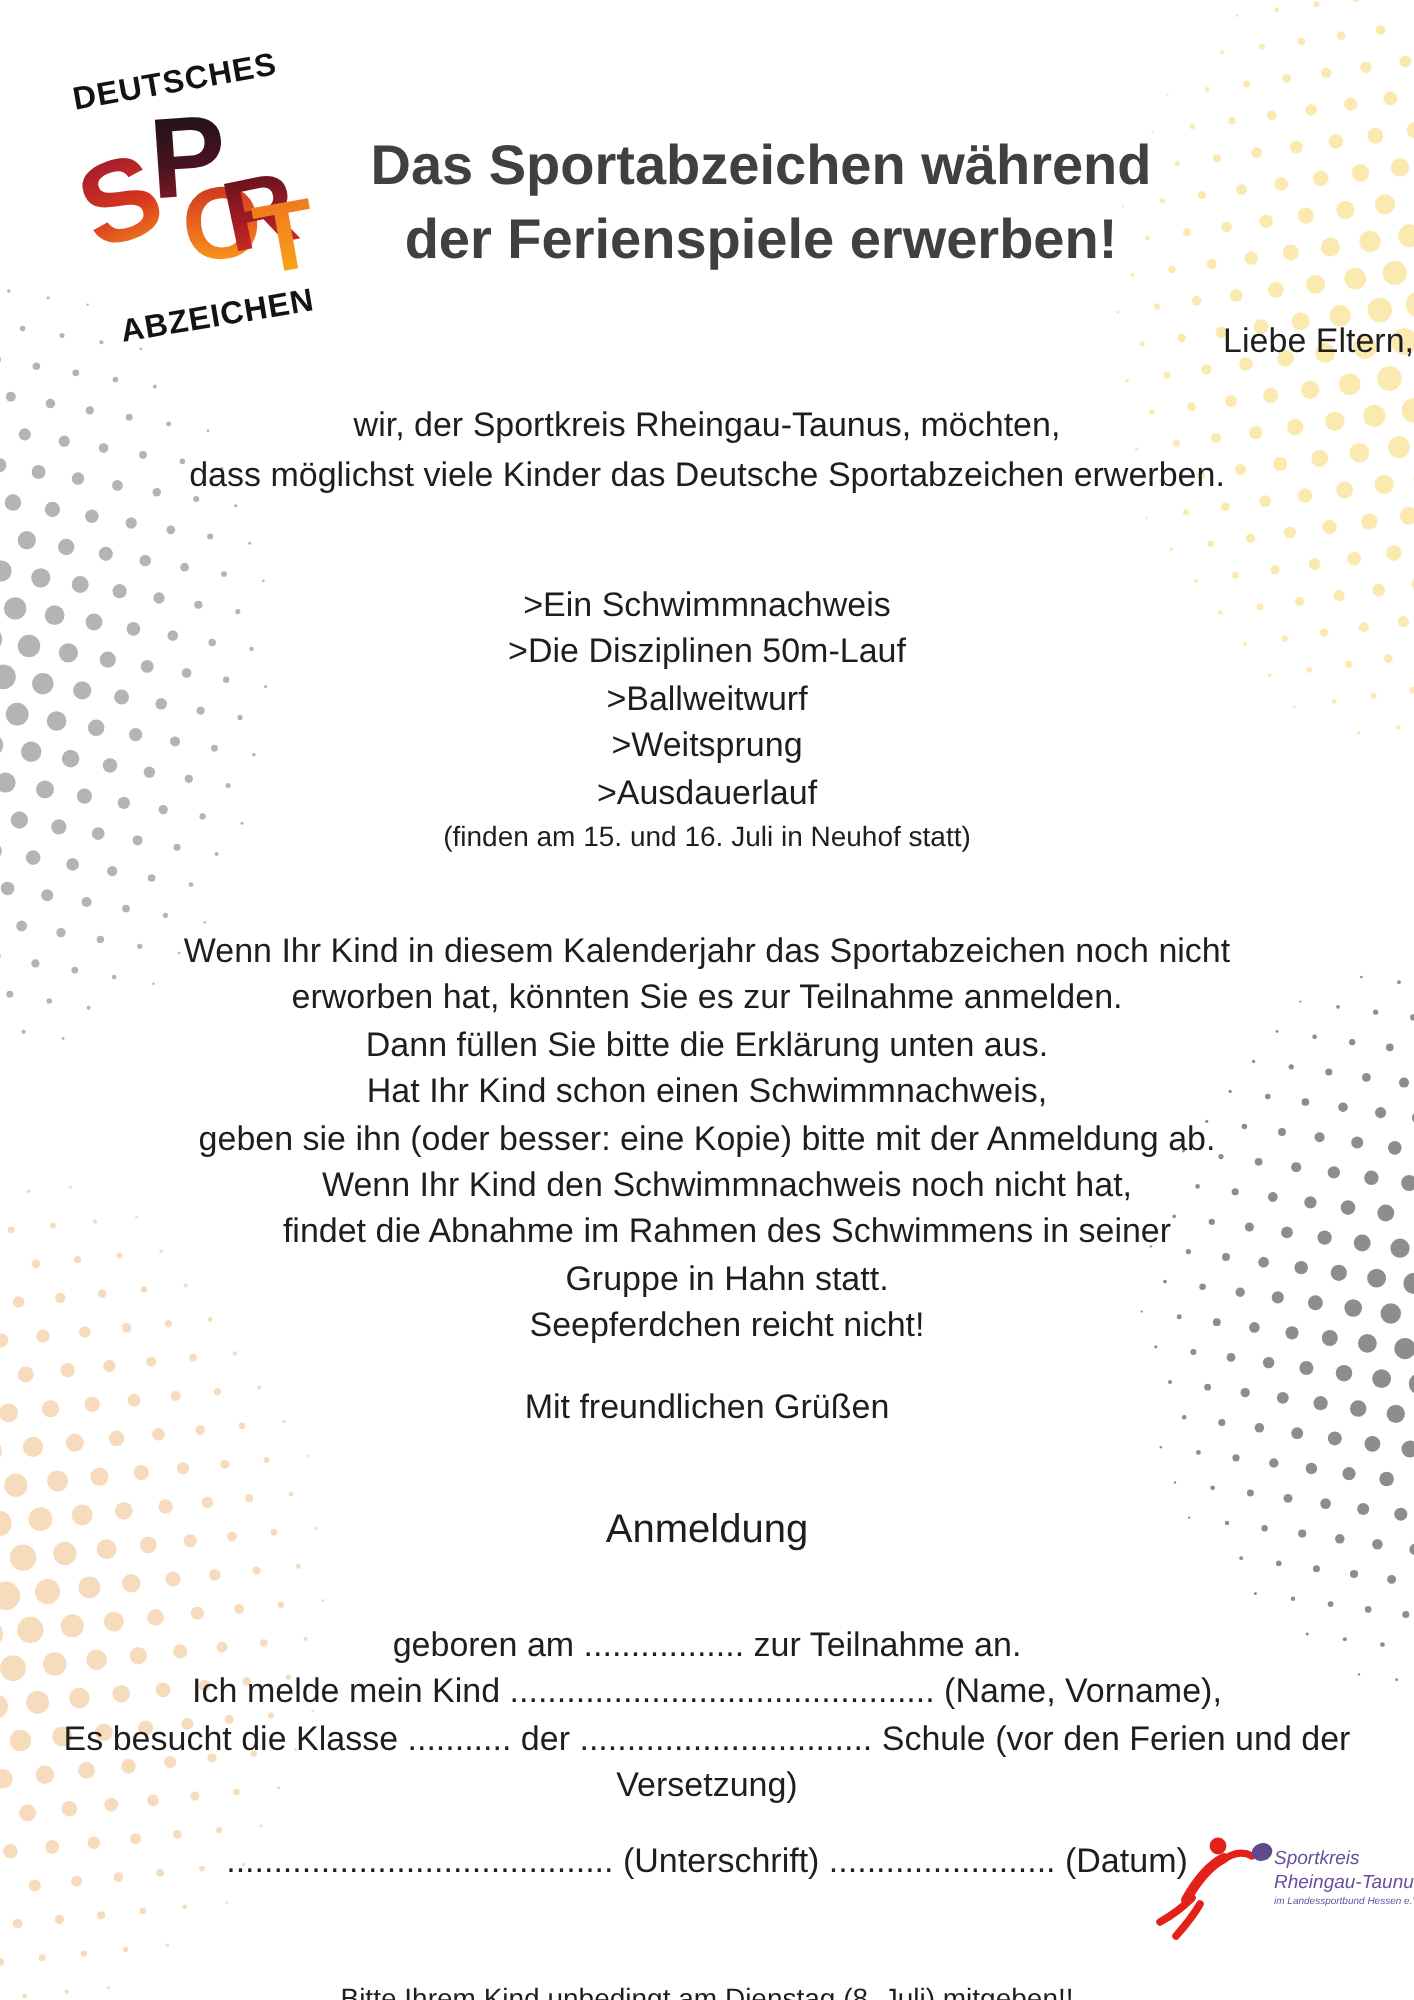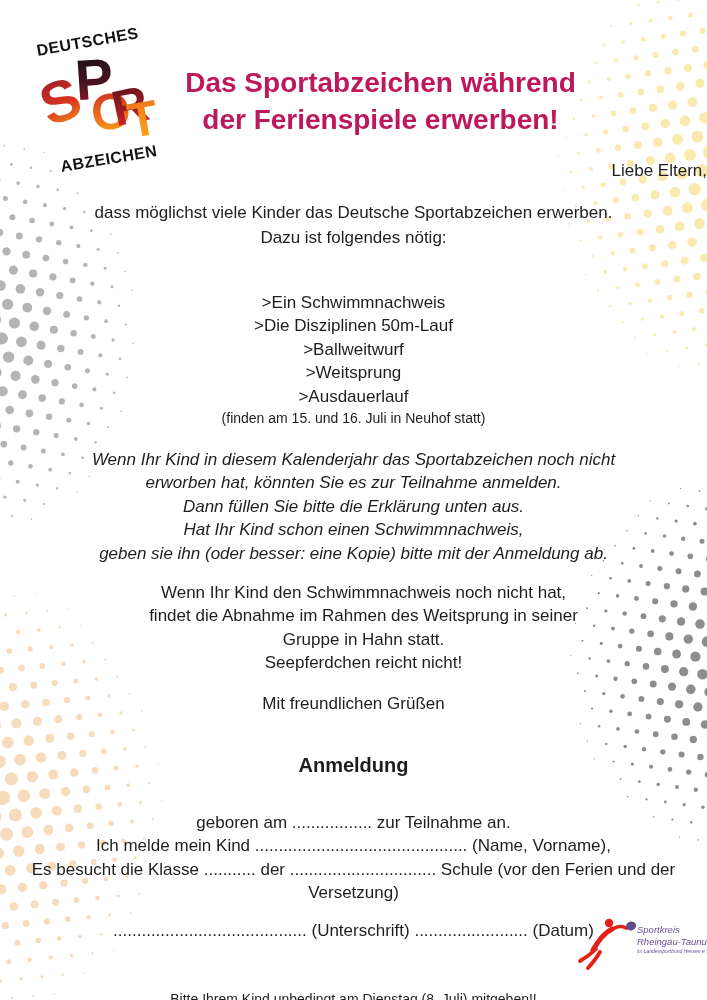--- a/index.html
+++ b/index.html
@@ -1,28 +1,28 @@
 <!DOCTYPE html>
 <html><head>
 <meta charset="utf-8">
 <style>
   html,body{margin:0;padding:0;background:#ffffff;}
   .page{position:relative;width:707px;height:1000px;background:#ffffff;overflow:hidden;
         font-family:"Liberation Sans",sans-serif;color:#1e1e1e;}
   #halftone{position:absolute;left:0;top:0;z-index:0;pointer-events:none;}
   .tblock{position:absolute;left:0;right:0;text-align:center;z-index:2;font-size:17px;line-height:23.4px;}
-  .title{top:64px;padding-left:54px;font-size:28px;line-height:37px;font-weight:bold;color:#be185d;}
+  .title{top:64px;padding-left:54px;font-size:28px;line-height:37px;font-weight:bold;color:#404040;}
   .salutation{top:159px;text-align:right;}
   .intro{top:201px;line-height:24.5px;}
   .reqs{top:291px;}
   .reqs .small-note,.small{font-size:14px;line-height:20px;}
-  .para2{top:448px;font-style:italic;}
+  .para2{top:464px;}
   .para3{top:581px;margin-left:20px;}
   .closing{top:692px;}
-  .anmeldung{top:754px;font-size:20px;font-weight:bold;}
+  .anmeldung{top:754px;font-size:20px;font-weight:normal;}
   .formlines{top:811px;}
   .signature{top:919px;}
   .bottomnote{top:988px;font-size:14px;}
   
   .dsa{position:absolute;left:28px;top:26px;width:180px;height:160px;z-index:2;}
   .dsa-word{position:absolute;font-weight:bold;font-size:16px;letter-spacing:.5px;color:#131313;white-space:nowrap;}
   .dsa-top{left:8px;top:7px;transform:rotate(-10deg);}
   .dsa-bot{left:32px;top:124px;transform:rotate(-9.5deg);}
   .dsa-letter{position:absolute;font-weight:bold;line-height:1;
       -webkit-background-clip:text;background-clip:text;color:transparent;}
@@ -633,22 +633,22 @@
   </div>
 
   <div class="tblock title">
     <div>Das Sportabzeichen während</div>
     <div>der Ferienspiele erwerben!</div>
   </div>
 
   <div class="tblock salutation">Liebe Eltern,</div>
 
   <div class="tblock intro">
+    <div>wir, der Sportkreis Rheingau-Taunus, möchten,</div>
     <div>dass möglichst viele Kinder das Deutsche Sportabzeichen erwerben.</div>
-    <div>Dazu ist folgendes nötig:</div>
   </div>
 
   <div class="tblock reqs">
     <div>&gt;Ein Schwimmnachweis</div>
     <div>&gt;Die Disziplinen 50m-Lauf</div>
     <div>&gt;Ballweitwurf</div>
     <div>&gt;Weitsprung</div>
     <div>&gt;Ausdauerlauf</div>
     <div class="small-note">(finden am 15. und 16. Juli in Neuhof statt)</div>
   </div>
@@ -656,21 +656,21 @@
   <div class="tblock para2">
     <div>Wenn Ihr Kind in diesem Kalenderjahr das Sportabzeichen noch nicht</div>
     <div>erworben hat, könnten Sie es zur Teilnahme anmelden.</div>
     <div>Dann füllen Sie bitte die Erklärung unten aus.</div>
     <div>Hat Ihr Kind schon einen Schwimmnachweis,</div>
     <div>geben sie ihn (oder besser: eine Kopie) bitte mit der Anmeldung ab.</div>
   </div>
 
   <div class="tblock para3">
     <div>Wenn Ihr Kind den Schwimmnachweis noch nicht hat,</div>
-    <div>findet die Abnahme im Rahmen des Weitsprung in seiner</div>
+    <div>findet die Abnahme im Rahmen des Schwimmens in seiner</div>
     <div>Gruppe in Hahn statt.</div>
     <div>Seepferdchen reicht nicht!</div>
   </div>
 
   <div class="tblock closing">
     <div>Mit freundlichen Grüßen</div>
   </div>
 
   <div class="tblock anmeldung">Anmeldung</div>
 

